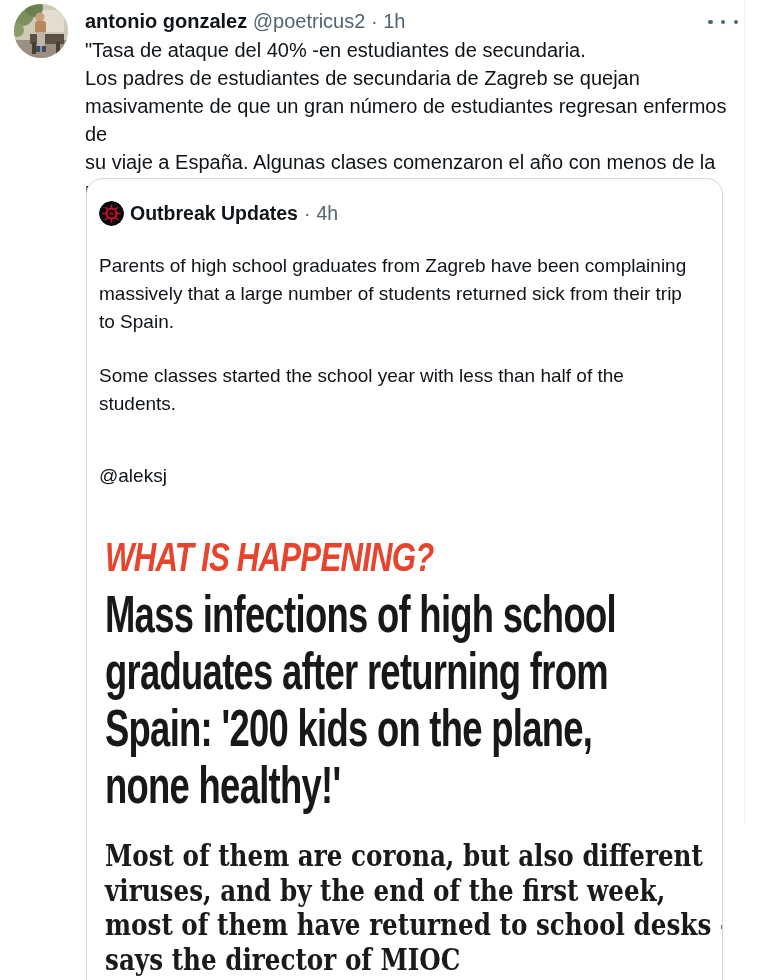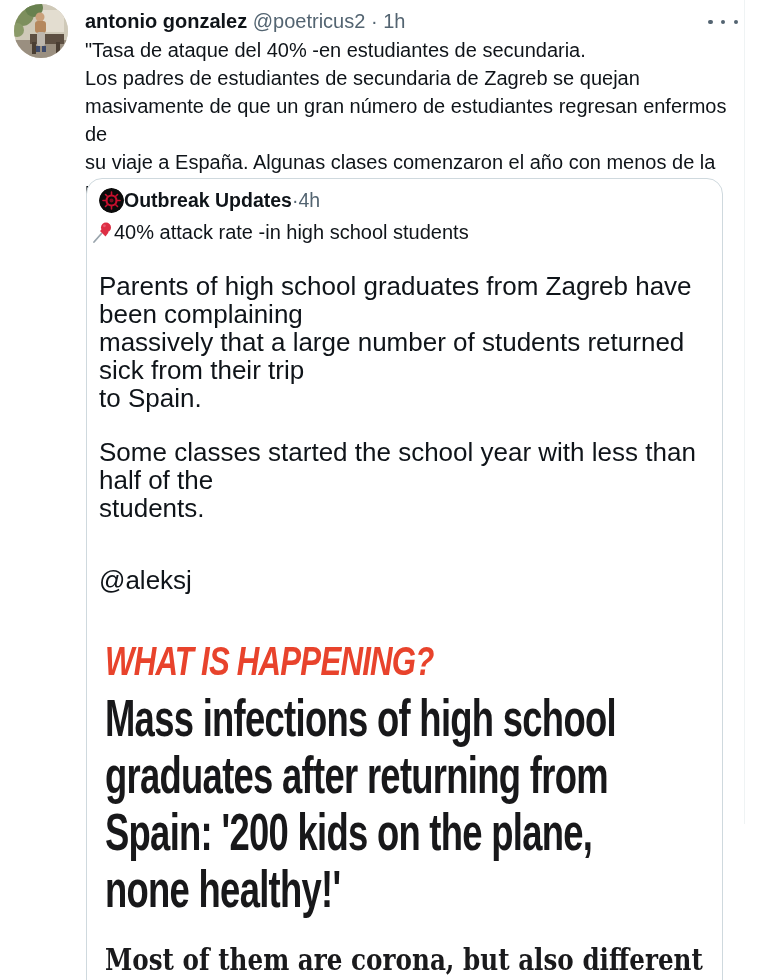--- a/index.html
+++ b/index.html
@@ -42,38 +42,38 @@
   }
 
   
   .quote-card {
     position: absolute; left: 86px; top: 178px; width: 637px; height: 820px;
     border: 1px solid #cfd9de; border-radius: 16px;
     overflow: hidden; cursor: pointer; background: #fff;
     box-sizing: border-box;
   }
   .q-header {
-    margin: 9px 12px 0 12px;
-    display: flex; 
+    margin: 22px 12px 0 12px;
+    display: flex; gap: 6px;
     font-size: 19.5px; line-height: 25px; white-space: nowrap;
   }
   .q-avatar { width: 25px; height: 25px; border-radius: 50%; flex: 0 0 auto; }
   .q-name { font-weight: bold; color: #0f1419; }
   .q-meta { color: #536471; }
 
   .q-pinned {
     margin: 5px 12px 0 3px;
     display: flex; align-items: center;
     font-size: 20px; line-height: 28px; color: #0f1419;
   }
   .q-pinned svg { flex: 0 0 auto; }
 
   .q-paragraph {
     margin: 26px 12px 0 12px;
-    font-size: 26px; line-height: 28px; color: #0f1419;
+    font-size: 19px; line-height: 28px; color: #0f1419;
     white-space: pre-wrap;
   }
   .q-paragraph.mention { margin-top: 44px; }
 
   
   .q-image {
     margin-top: 8px; background: #ffffff;
     padding: 38px 0 0 18px;
   }
   .img-kicker {
@@ -157,29 +157,20 @@
           <line x1="6.5" y1="18.5" x2="8.3" y2="16.7"></line>
           <line x1="16.7" y1="8.3" x2="18.5" y2="6.5"></line>
         </g>
         <circle cx="12.5" cy="12.5" r="2" fill="#7a0c1c"></circle>
       </svg>
       <span class="q-name">Outbreak Updates</span>
       <span class="q-meta">·</span>
       <span class="q-meta">4h</span>
     </div>
 
-    <div class="q-pinned">
-      <svg width="24" height="26" viewBox="0 0 24 26">
-        <line x1="4" y1="23" x2="11.5" y2="14.5" stroke="#9aa5ad" stroke-width="1.8" stroke-linecap="round"></line>
-        <path d="M10 12 L15.5 17.5 L18.5 13.5 L13.5 8.5 Z" fill="#dd2e44"></path>
-        <circle cx="16" cy="8.5" r="5" fill="#dd2e44"></circle>
-        <circle cx="14.4" cy="6.8" r="1.4" fill="#ea596e"></circle>
-      </svg>
-      <span>40% attack rate -in high school students</span>
-    </div>
 
     <div class="q-paragraph">Parents of high school graduates from Zagreb have been complaining
 massively that a large number of students returned sick from their trip
 to Spain.</div>
     <div class="q-paragraph">Some classes started the school year with less than half of the
 students.</div>
     <div class="q-paragraph mention">@aleksj</div>
 
     <div class="q-image">
       <div class="img-kicker">WHAT IS HAPPENING?</div>

